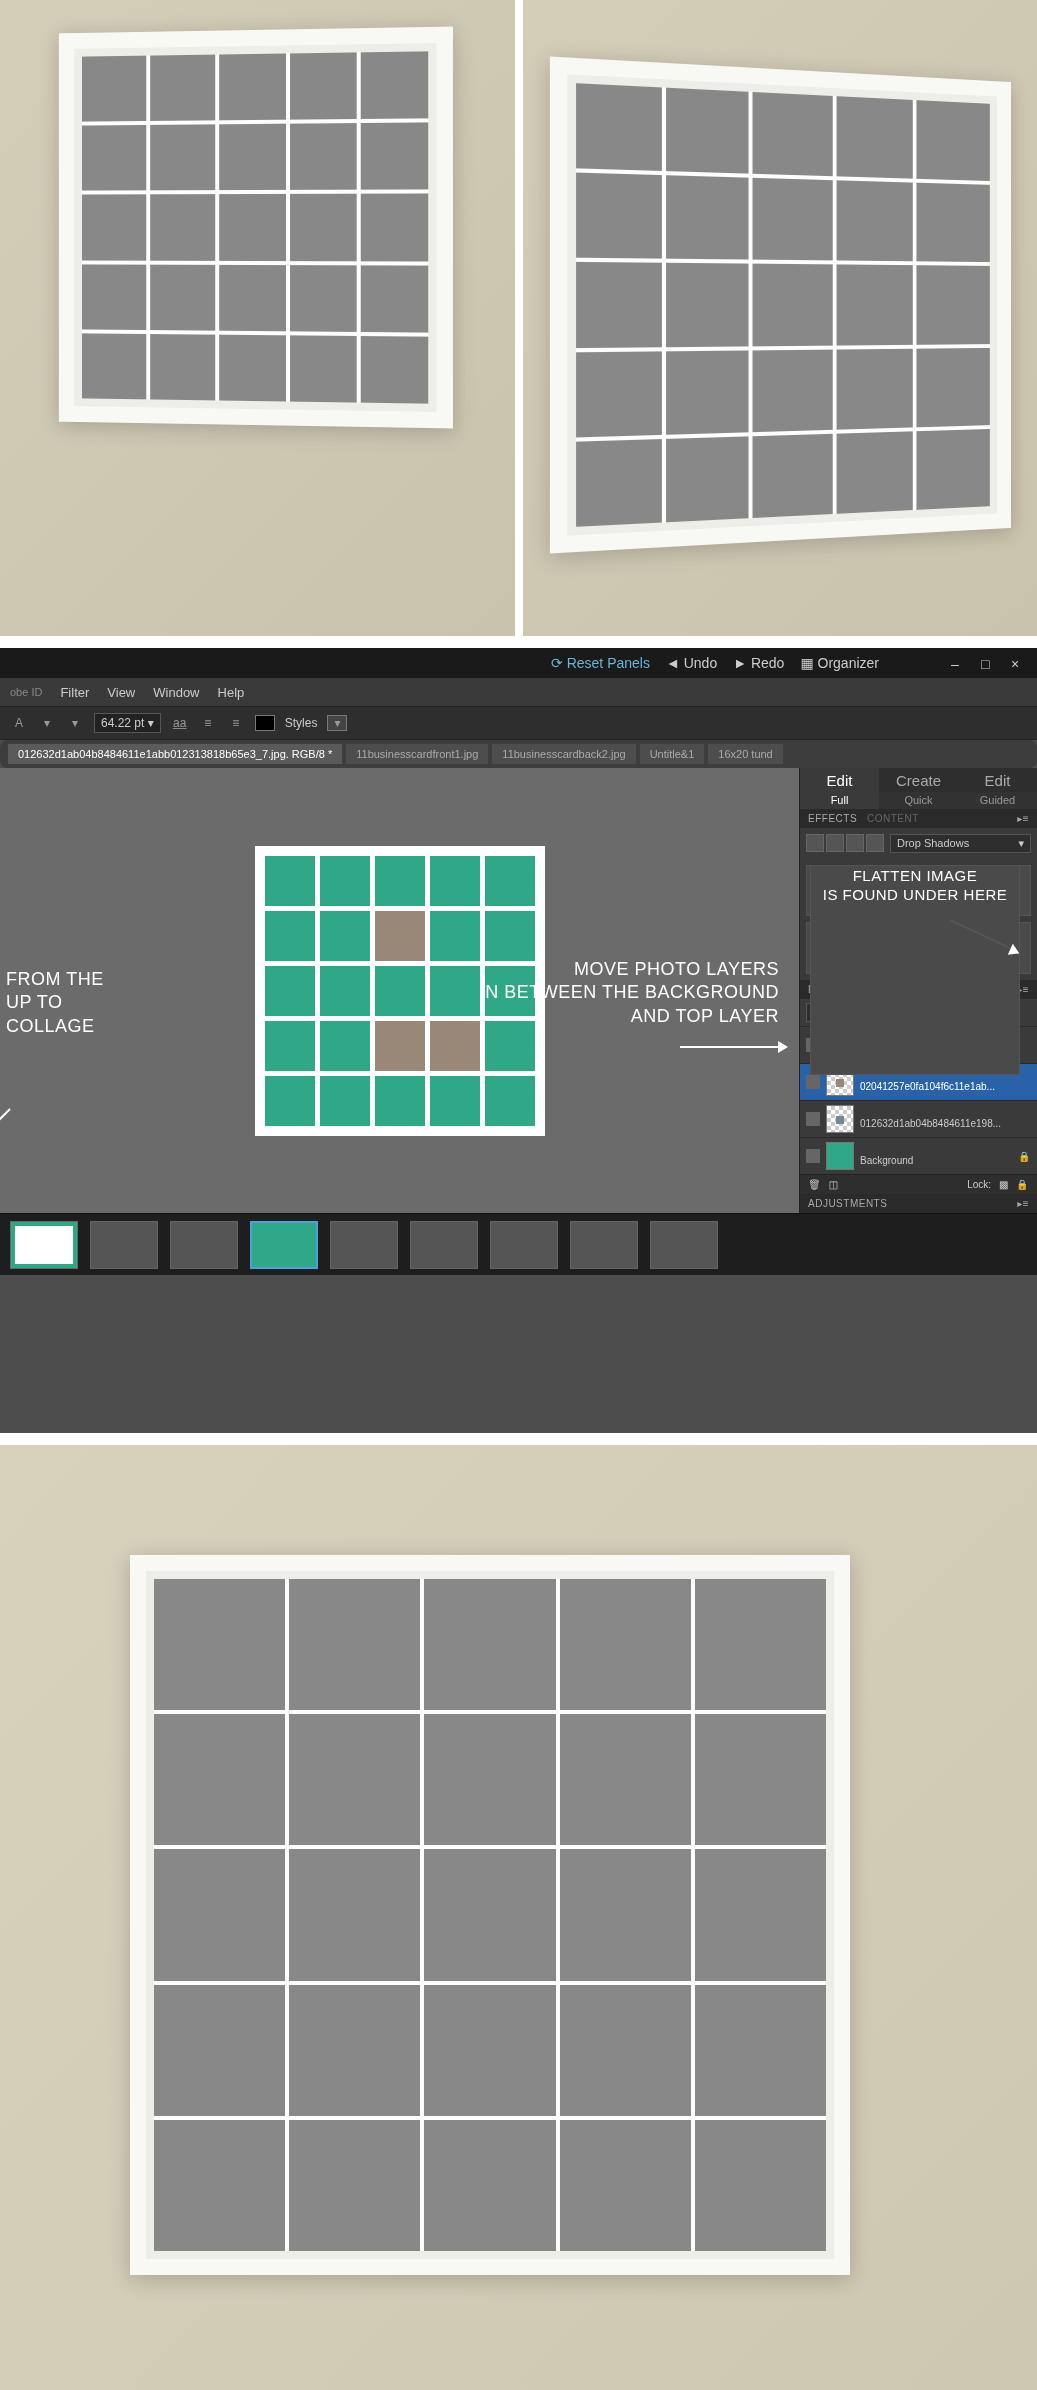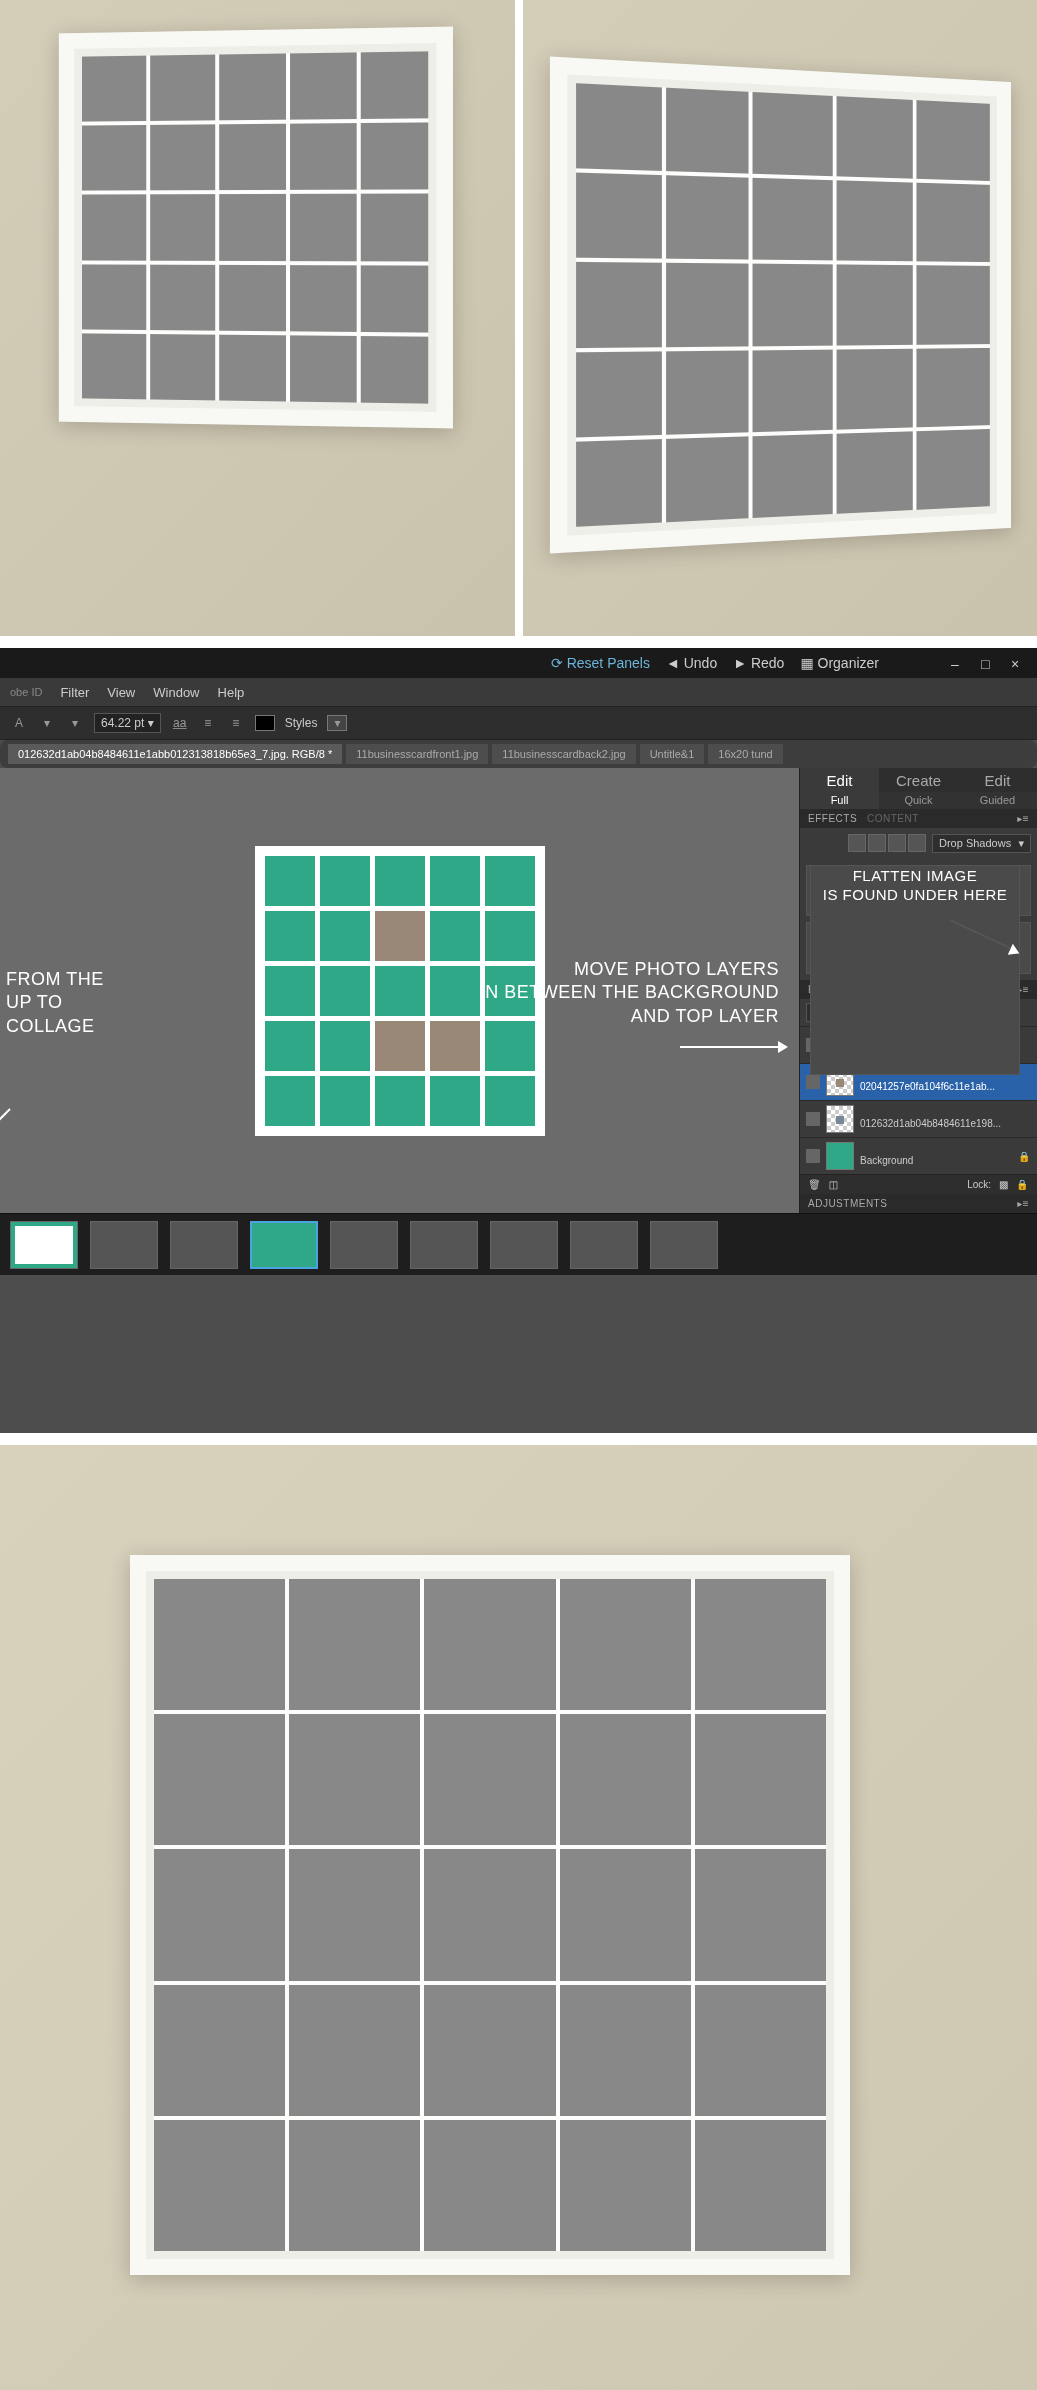--- a/index.html
+++ b/index.html
@@ -35,21 +35,21 @@
 .pse-annotation { position: absolute; color: #fff; font-size: 18px; font-weight: 300; letter-spacing: 0.5px; line-height: 1.3; }
 .pse-panel { width: 238px; background: #3a3a3a; border-left: 1px solid #222; display: flex; flex-direction: column; }
 .pse-panel-tabs { display: flex; background: #2e2e2e; height: 36px; }
 .pse-panel-tab { flex: 1; display: flex; align-items: center; justify-content: center; font-size: 15px; color: #aaa; }
 .pse-panel-tab.active { background: #3a3a3a; color: #fff; }
 .pse-subtabs { display: flex; height: 24px; font-size: 11px; background: #323232; }
 .pse-subtabs > div { flex: 1; display: flex; align-items: center; justify-content: center; color: #999; }
 .pse-subtabs > div.active { background: #3a3a3a; color: #fff; }
 
 .pse-panel-section-head { background: #2a2a2a; padding: 4px 8px; font-size: 10px; color: #aaa; letter-spacing: 0.5px; display: flex; justify-content: space-between; }
-.pse-effects { padding: 6px; display: flex; gap: 6px; align-items: center; margin-left: 42px; }
+.pse-effects { padding: 6px; display: flex; gap: 6px; align-items: center; }
 .pse-effects-icons { display: flex; gap: 2px; }
 .pse-effects-icons > div { width: 18px; height: 18px; background: #555; border: 1px solid #666; }
 .pse-dropdown { flex: 1; background: #2e2e2e; border: 1px solid #555; padding: 2px 6px; font-size: 11px; color: #ccc; display: flex; justify-content: space-between; align-items: center; }
 .pse-effects-grid { display: grid; grid-template-columns: repeat(4, 1fr); gap: 6px; padding: 6px; }
 .pse-effects-grid > div { aspect-ratio: 1; background: #4a4a4a; border: 1px solid #555; }
 
 .pse-layers-opts { display: flex; align-items: center; padding: 4px 6px; gap: 6px; font-size: 10px; }
 .pse-layer { display: flex; align-items: center; padding: 4px 6px; gap: 6px; font-size: 10px; border-top: 1px solid #2a2a2a; }
 .pse-layer.selected { background: #2962a8; color: #fff; }
 .pse-layer-eye { width: 14px; height: 14px; background: #666; }

